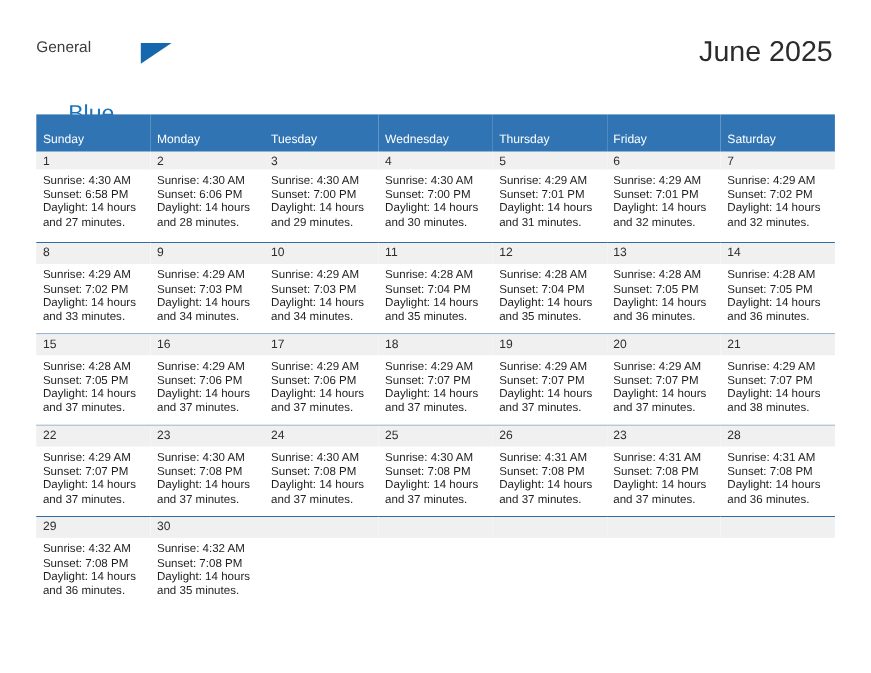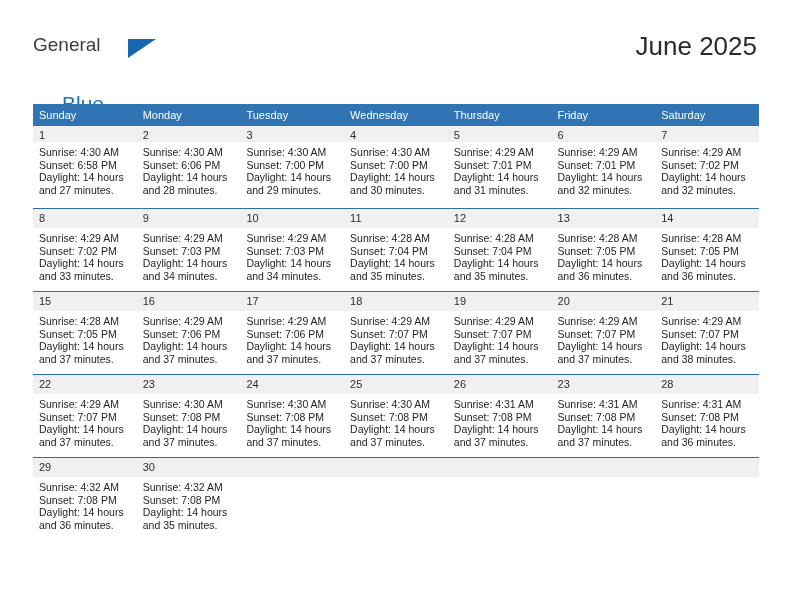--- a/index.html
+++ b/index.html
@@ -32,21 +32,21 @@
     position: absolute;
     left: 33px;
     top: 34px;
     width: 200px;
     height: 52px;
   }
   .brand-general {
     position: absolute;
     left: 0;
     top: 0;
-    font-size: 19px;
+    font-size: 14px;
     letter-spacing: 0px;
     color: #3c3c3c;
     font-family: "Liberation Sans", sans-serif;
   }
   .brand-blue {
     position: absolute;
     left: 29px;
     top: 22px;
     font-size: 21px;
     color: #1a74bb;
@@ -91,21 +91,21 @@
     width: 726px;
     border-collapse: collapse;
     table-layout: fixed;
   }
   .calendar th {
     background: #3174b4;
     color: #ffffff;
     font-size: 11px;
     font-weight: normal;
     text-align: left;
-    padding: 5px 0 5px 6px;
+    padding: 17px 0 5px 6px;
     height: 11px;
     border: none;
   }
   .calendar td {
     vertical-align: top;
     padding: 0;
     border: none;
     width: 103.71px;
     height: 82px;
   }

